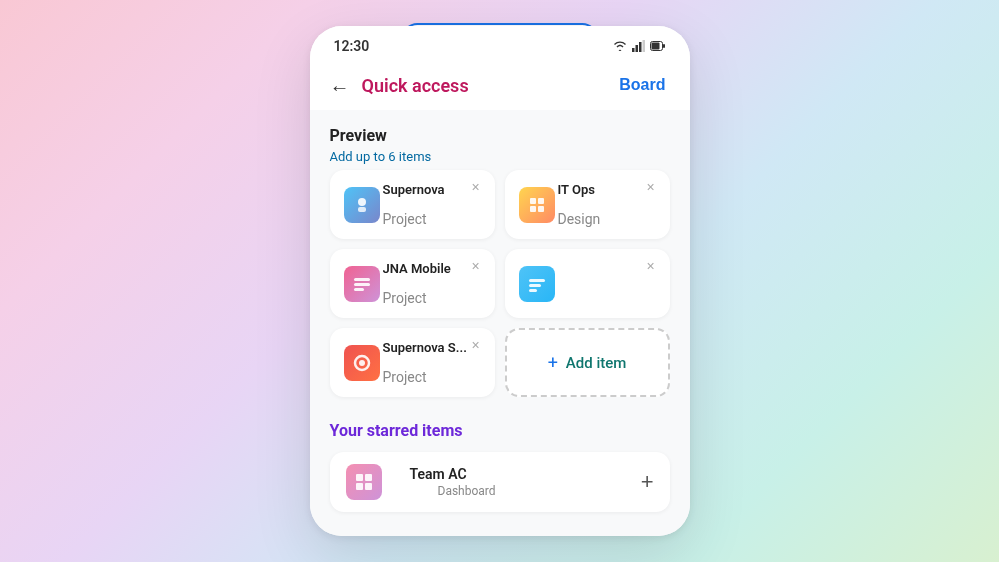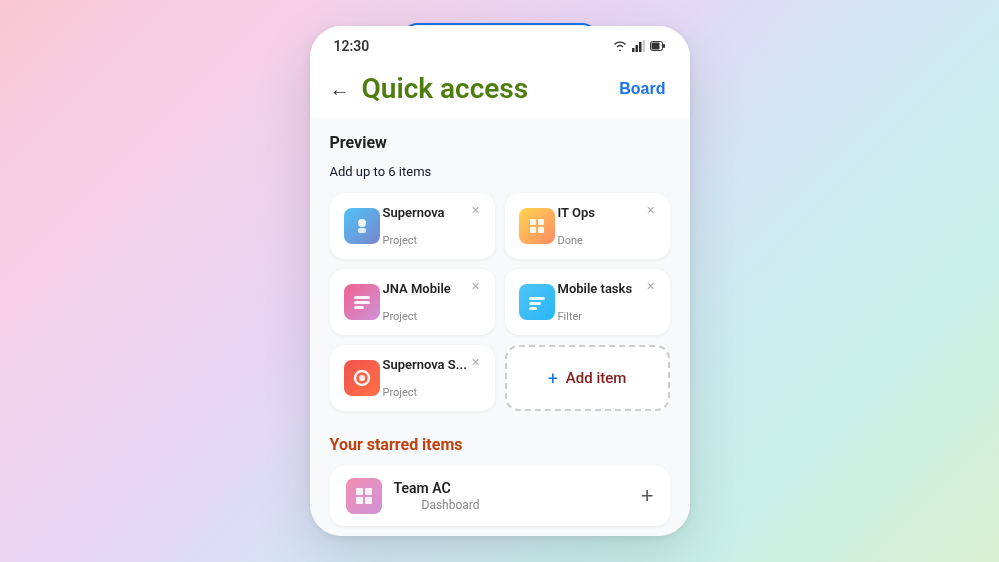--- a/index.html
+++ b/index.html
@@ -78,23 +78,23 @@
       gap: 12px;
     }
 
     .back-arrow {
       font-size: 20px;
       color: #333;
       cursor: pointer;
     }
 
     .header-title {
-      font-size: 28px;
+      font-size: 18px;
       font-weight: 600;
-      color: #4d7c0f;
+      color: #be185d;
     }
 
     .done-btn {
       font-size: 16px;
       font-weight: 600;
       color: #1a73e8;
       cursor: pointer;
       background: none;
       border: none;
       padding: 4px;
@@ -104,27 +104,27 @@
       flex: 1;
       overflow-y: auto;
       background: #f8f9fa;
       padding: 16px 20px;
     }
 
     .section-title {
       font-size: 16px;
       font-weight: 700;
       color: #222;
-      margin-bottom: 12px;
+      margin-bottom: 4px;
     }
 
     .section-subtitle {
       font-size: 13px;
-      color: #0f172a;
-      margin-bottom: 14px;
+      color: #0369a1;
+      margin-bottom: 6px;
     }
 
     .items-grid {
       display: grid;
       grid-template-columns: 1fr 1fr;
       gap: 10px;
       margin-bottom: 24px;
     }
 
     .item-card {
@@ -181,21 +181,21 @@
     .item-name {
       font-size: 13px;
       font-weight: 600;
       color: #222;
       white-space: nowrap;
       overflow: hidden;
       text-overflow: ellipsis;
     }
 
     .item-type {
-      font-size: 11px;
+      font-size: 14px;
       color: #888;
       margin-top: 14px;
     }
 
     .remove-btn {
       position: absolute;
       top: 8px;
       right: 10px;
       width: 18px;
       height: 18px;
@@ -226,37 +226,37 @@
 
     .add-item-plus {
       font-size: 18px;
       color: #1a73e8;
       font-weight: 400;
     }
 
     .add-item-label {
       font-size: 15px;
       font-weight: 500;
-      color: #7f1d1d;
+      color: #0f766e;
     }
 
     .starred-section-title {
       font-size: 16px;
       font-weight: 700;
-      color: #c2410c;
+      color: #6d28d9;
       margin-bottom: 12px;
     }
 
     .starred-item {
       background: white;
       border-radius: 14px;
       padding: 12px 16px;
       display: flex;
       align-items: center;
-      gap: 12px;
+      gap: 28px;
       box-shadow: 0 1px 4px rgba(0,0,0,0.06);
     }
 
     .starred-item-info {
       flex: 1;
     }
 
     .starred-item-name {
       font-size: 14px;
       font-weight: 600;
@@ -346,21 +346,21 @@
           <div class="item-icon icon-itops">
             <svg width="22" height="22" viewBox="0 0 22 22" fill="none">
               <rect x="4" y="4" width="6" height="6" rx="1" fill="white" opacity="0.9"></rect>
               <rect x="12" y="4" width="6" height="6" rx="1" fill="white" opacity="0.9"></rect>
               <rect x="4" y="12" width="6" height="6" rx="1" fill="white" opacity="0.9"></rect>
               <rect x="12" y="12" width="6" height="6" rx="1" fill="white" opacity="0.9"></rect>
             </svg>
           </div>
           <div class="item-info">
             <div class="item-name">IT Ops</div>
-            <div class="item-type">Done</div>
+            <div class="item-type">Design</div>
           </div>
           <button class="remove-btn">×</button>
         </div>
 
         <div class="item-card">
           <div class="item-icon icon-jna">
             <svg width="22" height="22" viewBox="0 0 22 22" fill="none">
               <rect x="3" y="5" width="16" height="3" rx="1.5" fill="white" opacity="0.9"></rect>
               <rect x="3" y="10" width="16" height="3" rx="1.5" fill="white" opacity="0.9"></rect>
               <rect x="3" y="15" width="10" height="3" rx="1.5" fill="white" opacity="0.9"></rect>
@@ -373,24 +373,20 @@
           <button class="remove-btn">×</button>
         </div>
 
         <div class="item-card">
           <div class="item-icon icon-mobile">
             <svg width="22" height="22" viewBox="0 0 22 22" fill="none">
               <rect x="3" y="6" width="16" height="3" rx="1.5" fill="white" opacity="0.9"></rect>
               <rect x="3" y="11" width="12" height="3" rx="1.5" fill="white" opacity="0.9"></rect>
               <rect x="3" y="16" width="8" height="3" rx="1.5" fill="white" opacity="0.9"></rect>
             </svg>
-          </div>
-          <div class="item-info">
-            <div class="item-name">Mobile tasks</div>
-            <div class="item-type">Filter</div>
           </div>
           <button class="remove-btn">×</button>
         </div>
 
         <div class="item-card">
           <div class="item-icon icon-facilities">
             <svg width="22" height="22" viewBox="0 0 22 22" fill="none">
               <circle cx="11" cy="11" r="7" stroke="white" stroke-width="2.5" fill="none" opacity="0.9"></circle>
               <circle cx="11" cy="11" r="3" fill="white" opacity="0.9"></circle>
             </svg>

